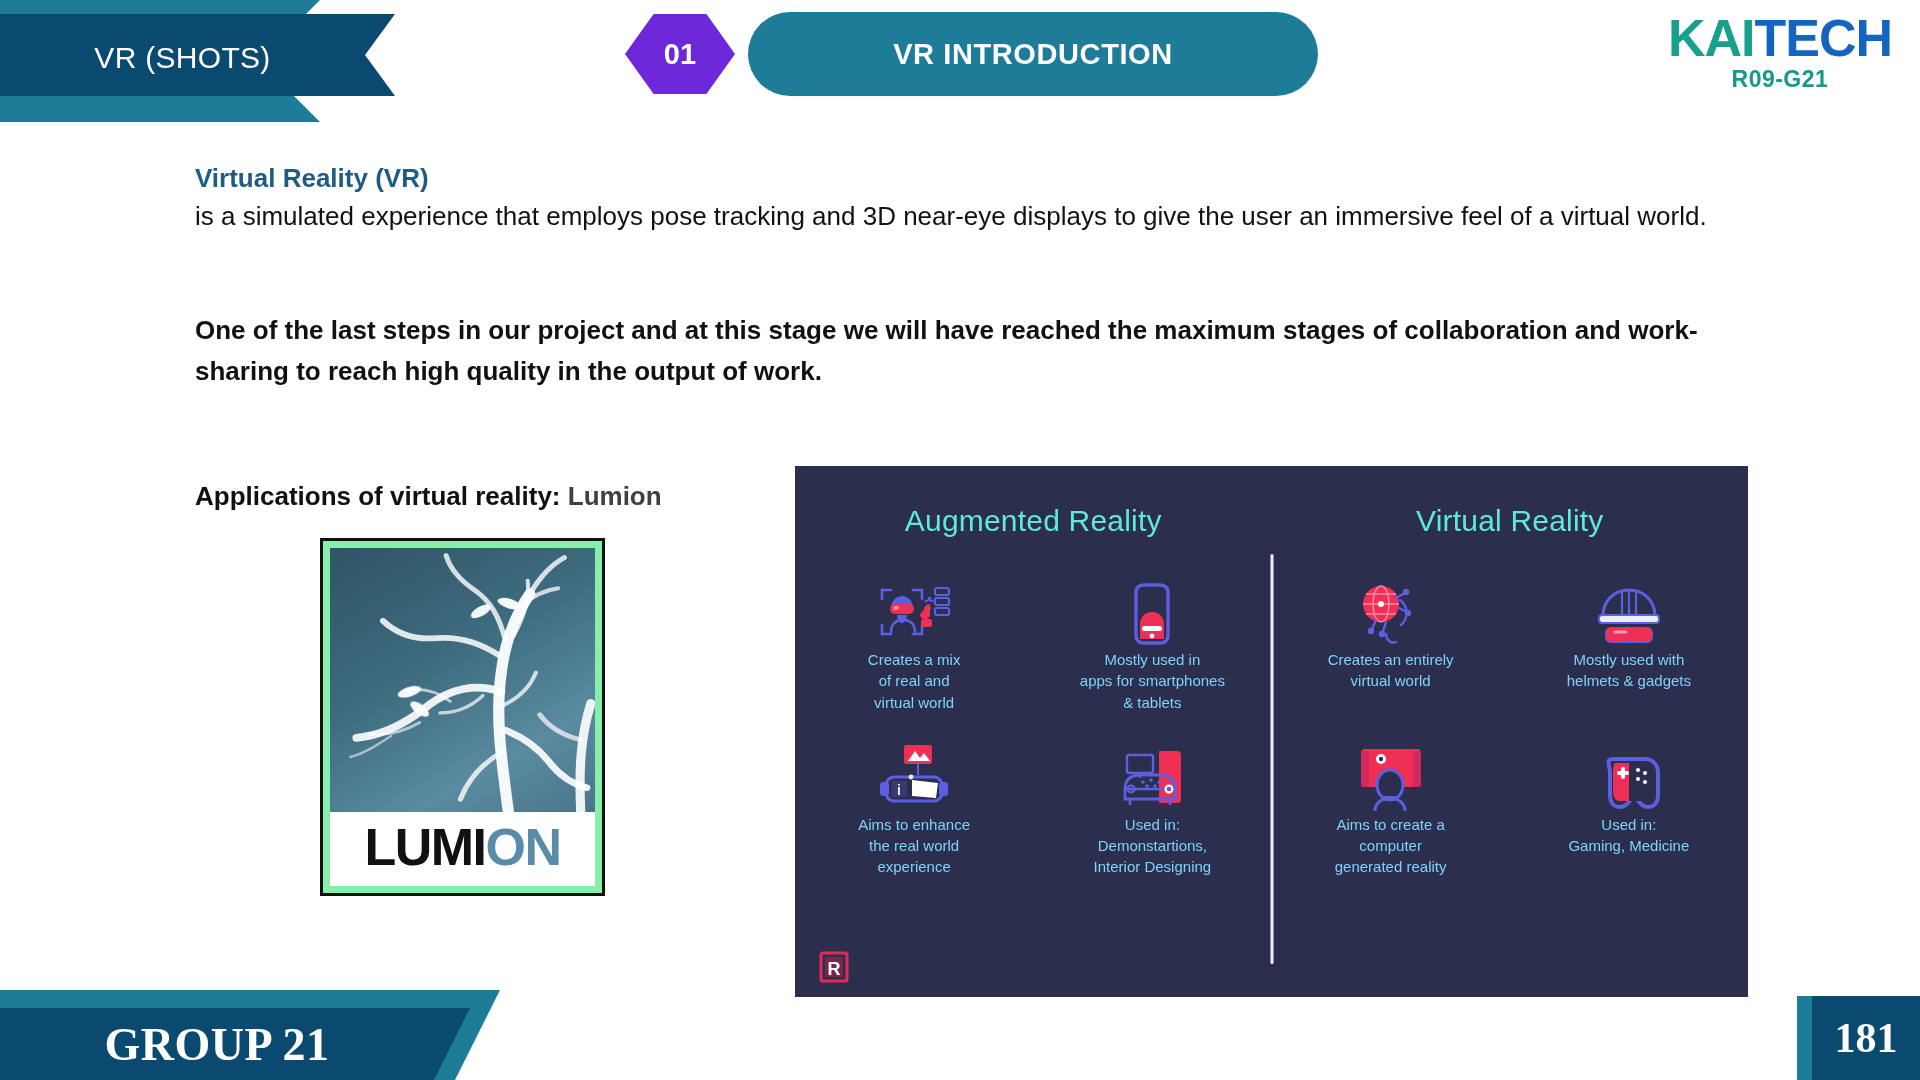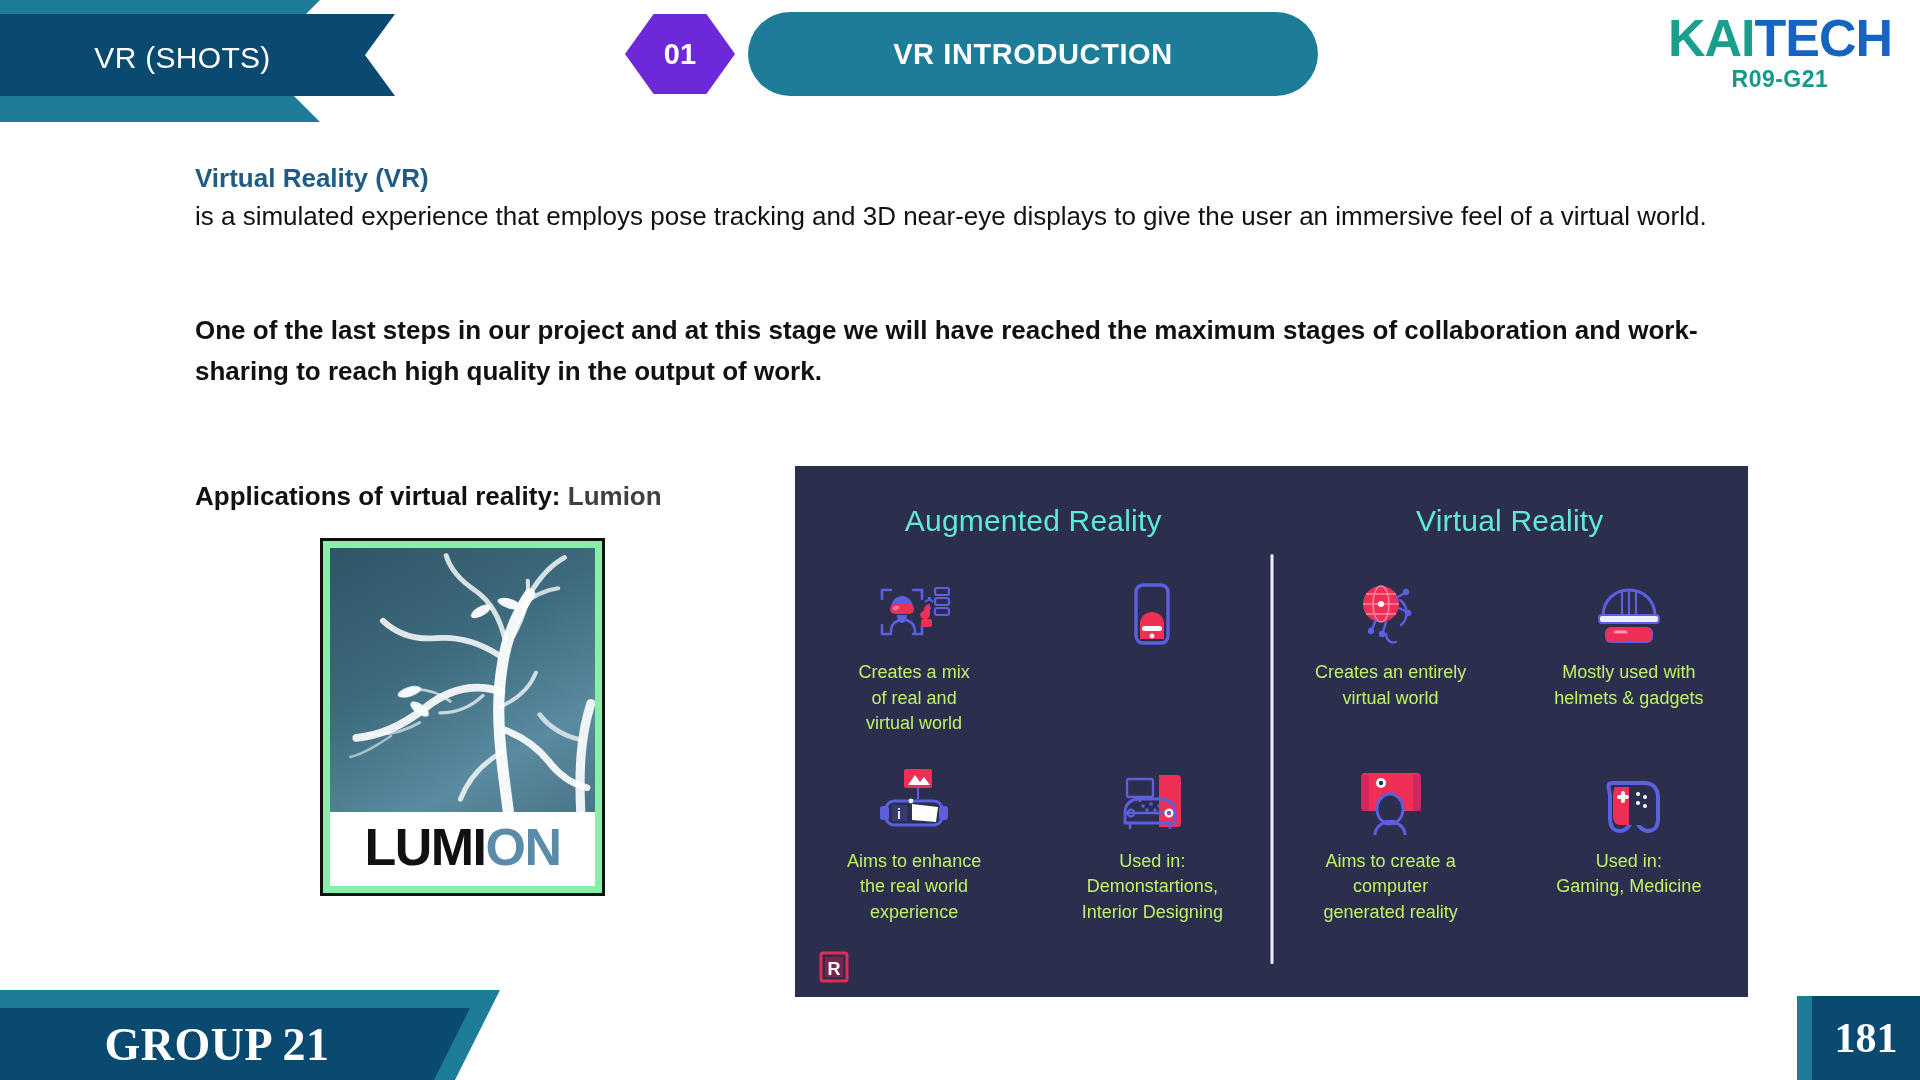--- a/index.html
+++ b/index.html
@@ -106,21 +106,21 @@
   }
   .info-grid {
     position: absolute; left: 0; top: 96px; width: 100%;
     display: grid; grid-template-columns: repeat(4, 1fr); row-gap: 6px;
   }
   .cell {
     display: flex; flex-direction: column; align-items: center; padding: 14px 8px 8px;
   }
   .cell-icon { height: 72px; display: flex; align-items: flex-end; justify-content: center; }
   .cell-cap {
-    margin-top: 12px; color: #bef264; font-size: 18px; line-height: 1.42;
+    margin-top: 1px; color: #7dd3fc; font-size: 15px; line-height: 1.42;
     text-align: center; white-space: pre-line;
   }
   .rlogo { position: absolute; left: 24px; bottom: 14px; width: 30px; height: 32px; }
 
   
   .ftr-teal {
     position: absolute; left: 0; bottom: 0; width: 500px; height: 90px;
     background: #1d7d99;
     clip-path: polygon(0 0, 500px 0, 455px 90px, 0 90px);
   }
@@ -253,20 +253,23 @@
 
       <div class="cell">
         <div class="cell-icon">
           <svg width="56" height="66" viewBox="0 0 56 66">
             <rect x="12" y="3" width="32" height="58" rx="7" fill="none" stroke="#5b5fe0" stroke-width="3.4"></rect>
             <path d="M16 42c0-7 5-12 12-12s12 5 12 12v15H16z" fill="#ef2f56"></path>
             <rect x="18" y="44" width="20" height="5" rx="2.5" fill="#ffffff"></rect>
             <circle cx="28" cy="54" r="2.4" fill="#ffffff"></circle>
           </svg>
         </div>
+        <div class="cell-cap">Mostly used in
+apps for smartphones
+&amp; tablets</div>
       </div>
 
       <div class="cell">
         <div class="cell-icon">
           <svg width="70" height="66" viewBox="0 0 70 66">
             <circle cx="25" cy="22" r="18" fill="#ef2f56"></circle>
             <g fill="none" stroke="#ff9ab0" stroke-width="1.5" opacity=".85">
               <ellipse cx="25" cy="22" rx="8" ry="18"></ellipse>
               <path d="M7 22h36M10 12h30M10 32h30"></path>
             </g>

